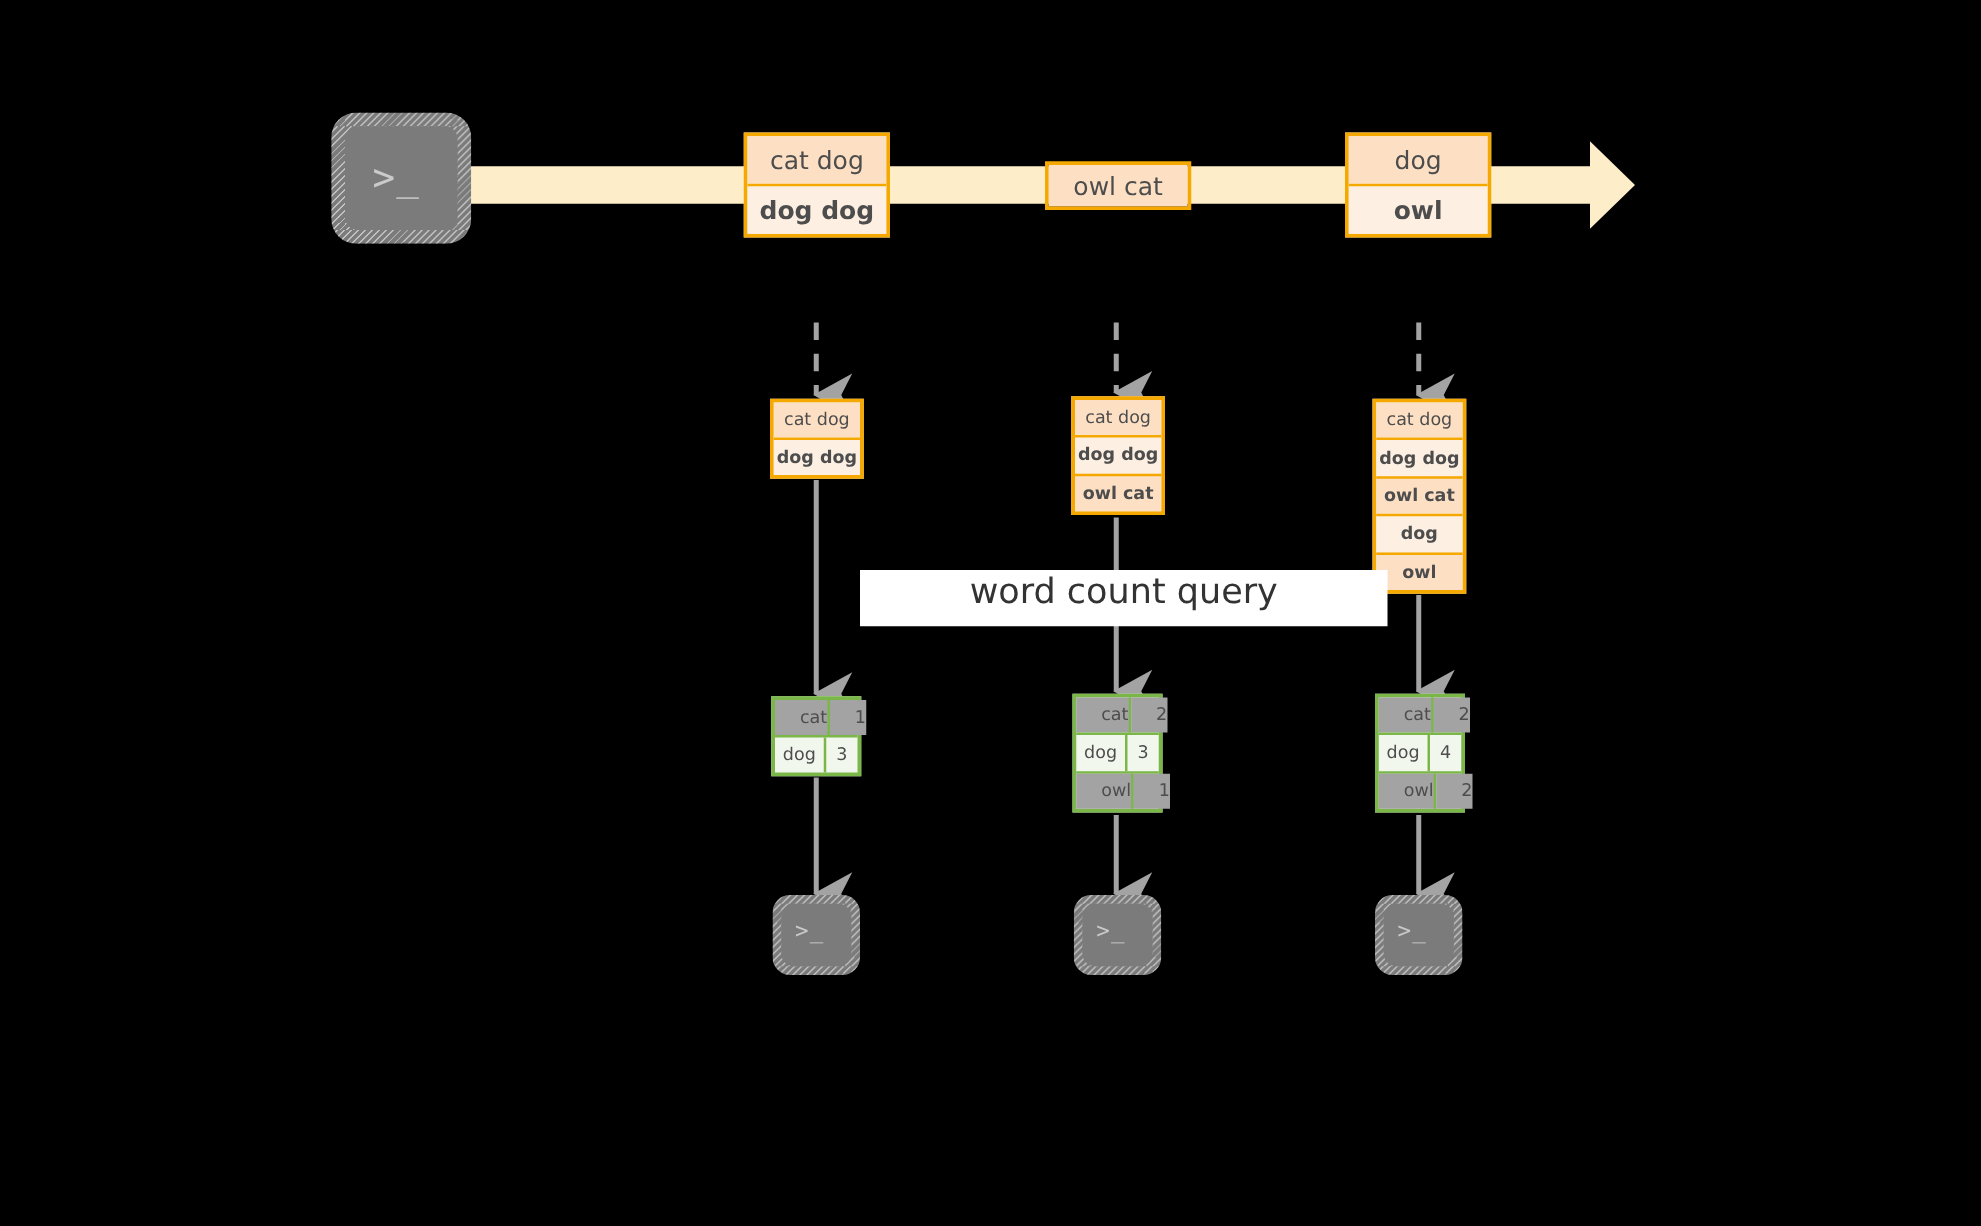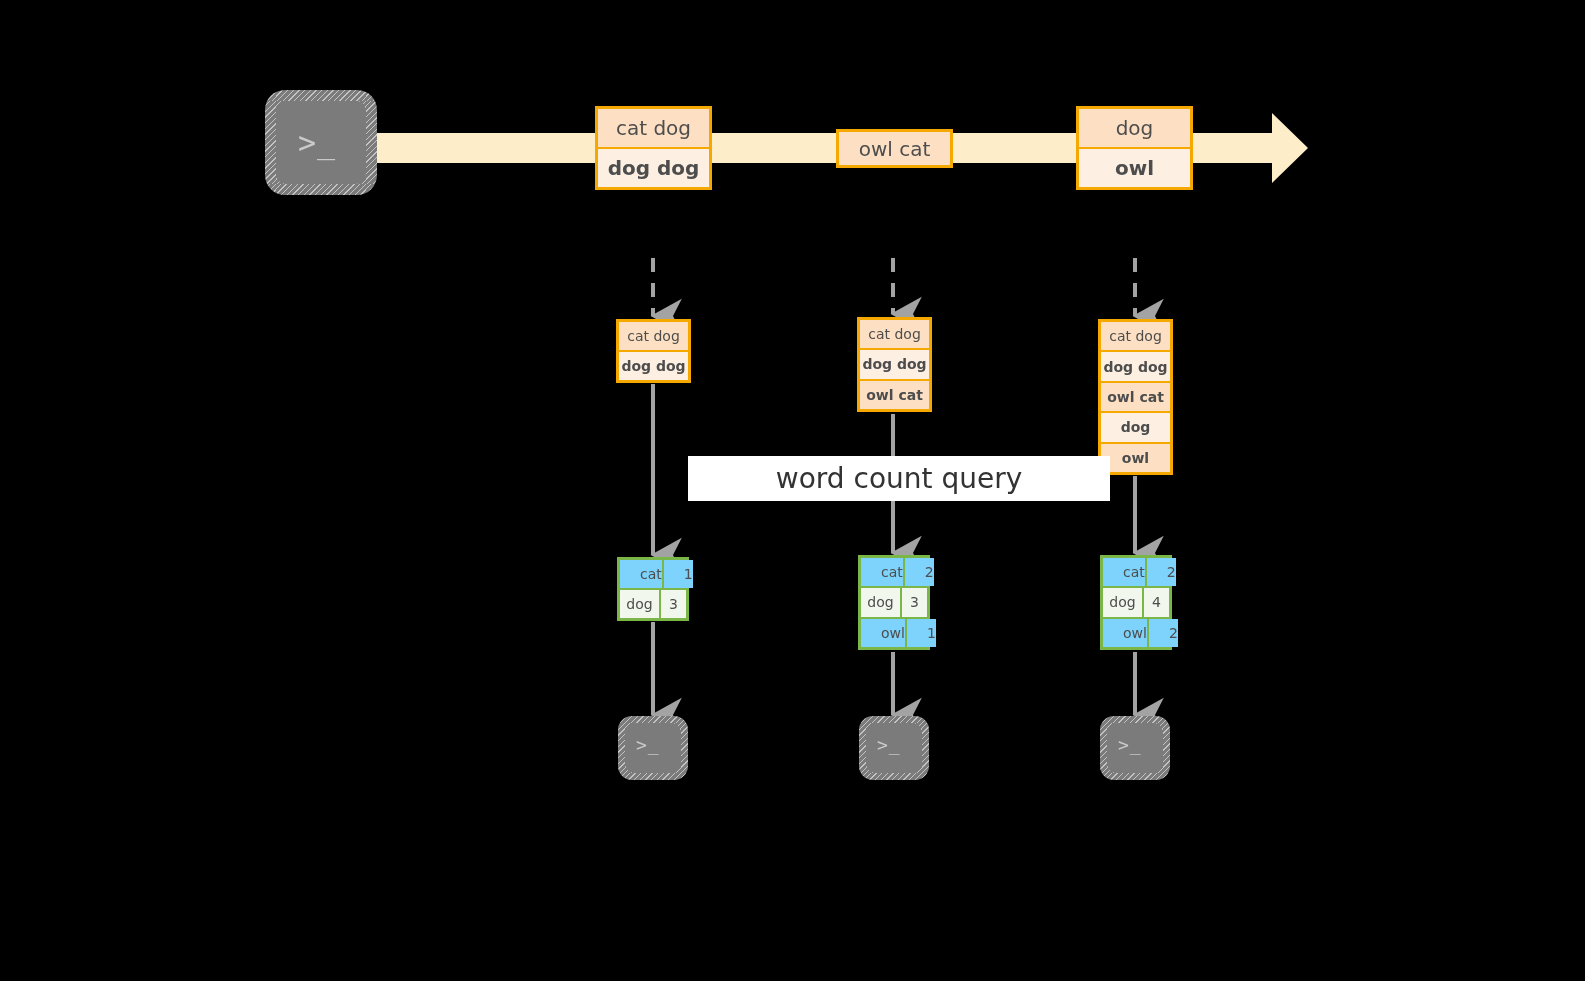--- a/index.html
+++ b/index.html
@@ -98,28 +98,27 @@
   .res .k, .res .v {
     box-sizing: border-box;
     display: flex;
     align-items: center;
     justify-content: center;
     color: #4d4d4d;
     white-space: nowrap;
   }
   .res .k { flex: 0 0 62%; border-right: 2px solid #7ab648; }
   .res .v { flex: 1 1 auto; }
-  .res .row.alt .k, .res .row.alt .v { background: #7dd3fc; padding-left: 20px; }
+  .res .row.alt .k, .res .row.alt .v { background: #a3a3a3; padding-left: 20px; }
 
   
   .query-band {
     position: absolute;
     background: #ffffff;
     display: flex;
-    align-items: center;
     justify-content: center;
     color: #333333;
     z-index: 8;
     white-space: nowrap;
   }
 </style>
 </head>
 <body>
 
 <div id="stage">

